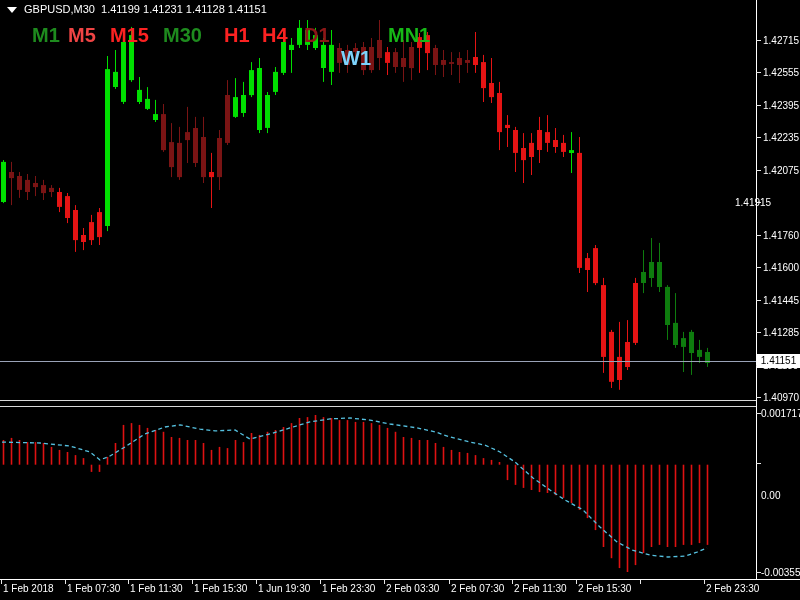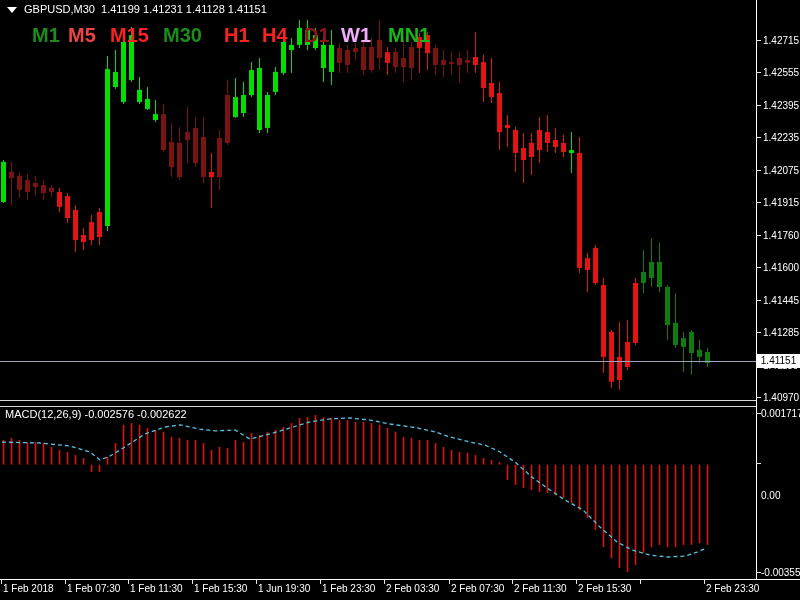--- a/index.html
+++ b/index.html
@@ -300,41 +300,41 @@
   <div id="title">GBPUSD,M30  1.41199 1.41231 1.41128 1.41151</div>
 
   <div id="tfrow">
       <div class="tf" style="left: 32px; color: rgb(30, 139, 30);">M1</div>
       <div class="tf" style="left: 68px; color: #ef4444;">M5</div>
       <div class="tf" style="left: 110px; color: rgb(251, 34, 34);">M15</div>
       <div class="tf" style="left: 163px; color: rgb(30, 139, 30);">M30</div>
       <div class="tf" style="left: 224px; color: rgb(251, 34, 34);">H1</div>
       <div class="tf" style="left: 262px; color: rgb(251, 34, 34);">H4</div>
       <div class="tf" style="left: 304px; color: rgb(140, 23, 23);">D1</div>
-      <div class="tf" style="left: 341px; color: #f0abfc;">W1</div>
+      <div class="tf" style="left: 341px; color: #7dd3fc; margin-top: 23px;">W1</div>
       <div class="tf" style="left: 388px; color: rgb(23, 184, 23);">MN1</div>
     </div>
 
   <div id="splitter"></div>
   <div id="vaxis"></div>
   <div id="haxis"></div>
 
   <div id="price-axis">
       <div class="tick" style="left: 756px; top: 40px; width: 5px; height: 1px;"></div>
       <div class="lbl" style="left: 763px; top: 35px;">1.42715</div>
       <div class="tick" style="left: 756px; top: 72px; width: 5px; height: 1px;"></div>
       <div class="lbl" style="left: 763px; top: 67px;">1.42555</div>
       <div class="tick" style="left: 756px; top: 105px; width: 5px; height: 1px;"></div>
       <div class="lbl" style="left: 763px; top: 100px;">1.42395</div>
       <div class="tick" style="left: 756px; top: 137px; width: 5px; height: 1px;"></div>
       <div class="lbl" style="left: 763px; top: 132px; text-align: center;">1.42235</div>
       <div class="tick" style="left: 756px; top: 170px; width: 5px; height: 1px;"></div>
       <div class="lbl" style="left: 763px; top: 165px;">1.42075</div>
       <div class="tick" style="left: 756px; top: 202px; width: 5px; height: 1px;"></div>
-      <div class="lbl" style="left: 763px; top: 197px;">1.41915</div>
+      <div class="lbl" style="left: 735px; top: 197px;">1.41915</div>
       <div class="tick" style="left: 756px; top: 235px; width: 5px; height: 1px;"></div>
       <div class="lbl" style="left: 763px; top: 230px;">1.41760</div>
       <div class="tick" style="left: 756px; top: 267px; width: 5px; height: 1px;"></div>
       <div class="lbl" style="left: 763px; top: 262px;">1.41600</div>
       <div class="tick" style="left: 756px; top: 300px; width: 5px; height: 1px;"></div>
       <div class="lbl" style="left: 763px; top: 295px;">1.41445</div>
       <div class="tick" style="left: 756px; top: 332px; width: 5px; height: 1px;"></div>
       <div class="lbl" style="left: 763px; top: 327px;">1.41285</div>
       <div class="tick" style="left: 756px; top: 365px; width: 5px; height: 1px;"></div>
       <div class="lbl" style="left: 763px; top: 360px;">1.41130</div>
@@ -370,14 +370,13 @@
       <div class="lbl" style="left: 514px; top: 583px;">2 Feb 11:30</div>
       <div class="tick" style="left: 576px; top: 580px; width: 1px; height: 4px;"></div>
       <div class="lbl" style="left: 578px; top: 583px;">2 Feb 15:30</div>
       <div class="tick" style="left: 640px; top: 580px; width: 1px; height: 4px;"></div>
       <div class="lbl" style="left: 642px; top: 583px; margin-top: 34px;">2 Feb 19:30</div>
       <div class="tick" style="left: 704px; top: 580px; width: 1px; height: 4px;"></div>
       <div class="lbl" style="left: 706px; top: 583px;">2 Feb 23:30</div>
     </div>
 
   <div id="bidbox">1.41151</div>
-  <div id="macdlbl">MACD(12,26,9) -0.002576 -0.002622</div>
 </div>
 
 </body></html>

